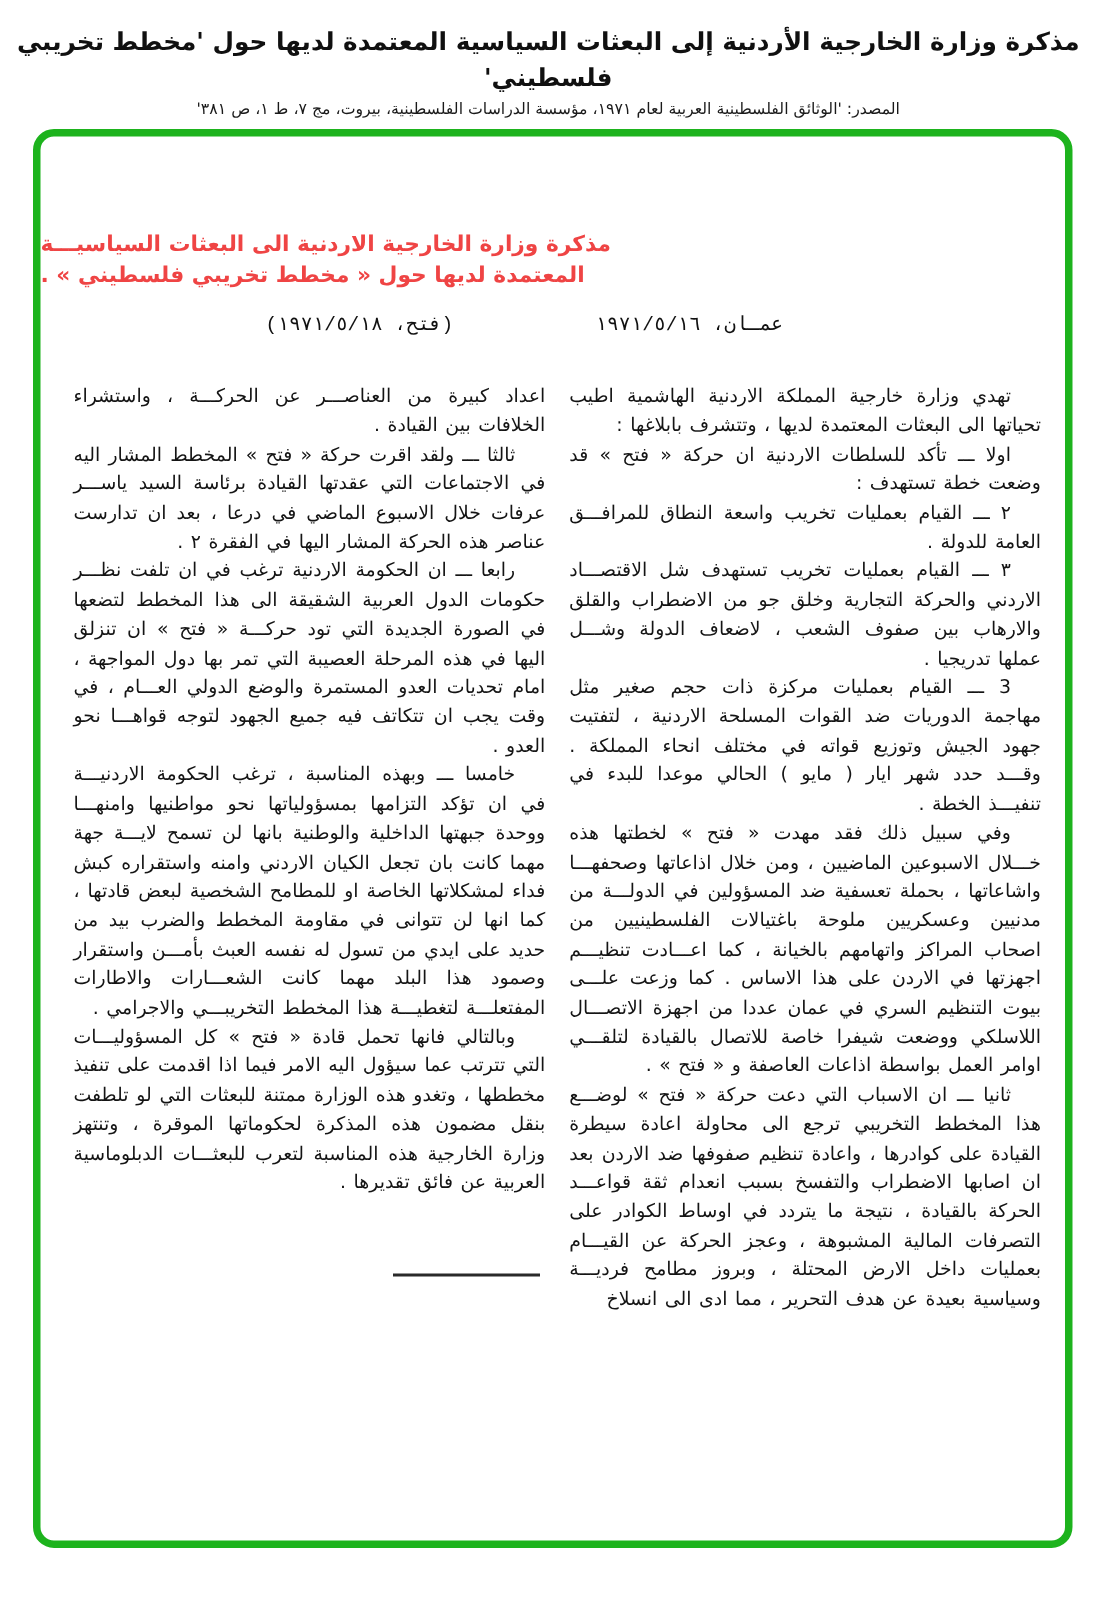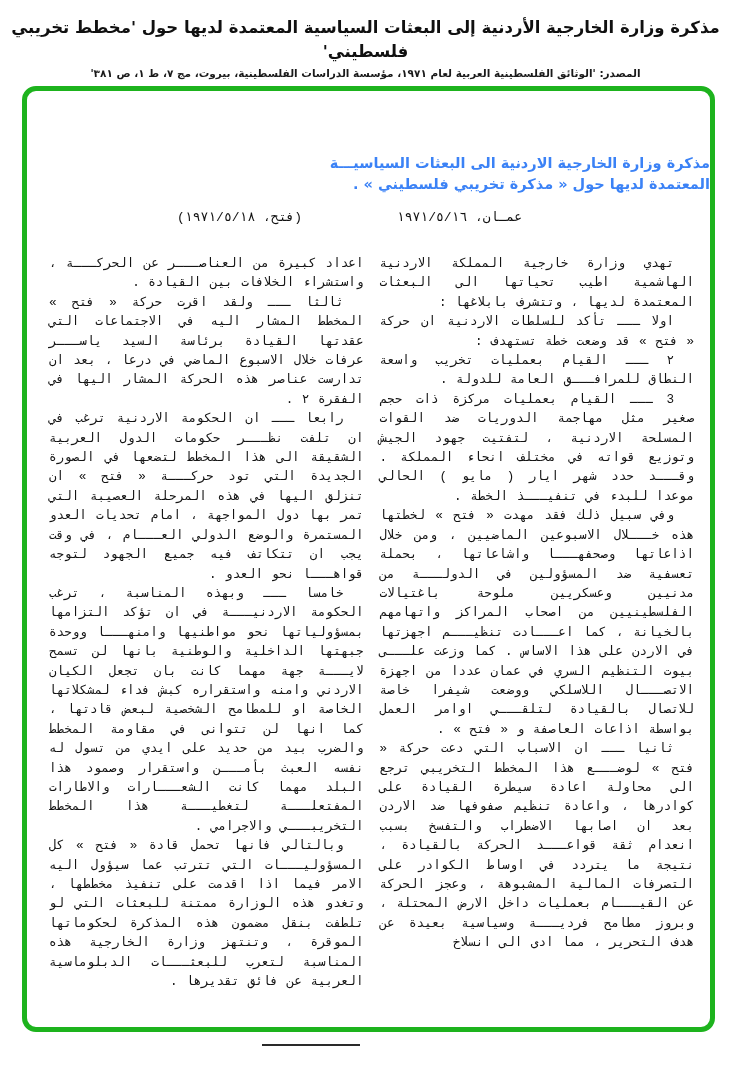--- a/index.html
+++ b/index.html
@@ -21,44 +21,44 @@
   }
   .page-header .hdr-title{
     font-size:16.5px;
     font-weight:bold;
     letter-spacing:0;
     line-height:24px;
     color:#101010;
   }
   .page-header .hdr-source{
     font-size:10.5px;
-    font-weight:bold;
+    font-weight:normal;
     line-height:18px;
     color:#1a1a1a;
   }
 
   
   .doc-frame{
     position:absolute;
     left:22px;top:86px;
     width:683px;height:936px;
     border:5px solid #1db31d;
     border-radius:14px;
     background:#ffffff;
     box-sizing:content-box;
   }
 
   .doc-title{
     direction:rtl;
-    text-align:right;
+    text-align:left;
     margin-top:62px;
     font-size:14.5px;
     font-weight:bold;
     line-height:21px;
-    color:#3b82f6;
+    color:#ef4444;
   }
 
   .date-row{
     direction:rtl;
     display:flex;
     justify-content:space-between;
     padding:14px 188px 0 150px;
     font-size:13px;
     color:#111;
   }
@@ -66,21 +66,20 @@
 
   .columns{
     direction:rtl;
     display:flex;
     gap:16px;
     padding:30px 16px 0 22px;
   }
   .col{
     flex:1 1 0;
     min-width:0;
-    font-family:Liberation Mono, monospace;
   }
   .para{
     margin:0;
     font-size:12.6px;
     line-height:19.4px;
     text-align:justify;
     color:#141414;
     word-spacing:1px;
   }
   .para.indent{text-indent:20px;}
@@ -100,33 +99,34 @@
 
   <div class="page-header">
     <div class="hdr-title">مذكرة وزارة الخارجية الأردنية إلى البعثات السياسية المعتمدة لديها حول 'مخطط تخريبي فلسطيني'</div>
     <div class="hdr-source">المصدر: 'الوثائق الفلسطينية العربية لعام ١٩٧١، مؤسسة الدراسات الفلسطينية، بيروت، مج ٧، ط ١، ص ٣٨١'</div>
   </div>
 
   <div class="doc-frame" style="border-color: rgb(29, 179, 29);">
 
     <div class="doc-title">
       <div>مذكرة وزارة الخارجية الاردنية الى البعثات السياسيـــة</div>
-      <div>المعتمدة لديها حول « مذكرة تخريبي فلسطيني » .</div>
+      <div>المعتمدة لديها حول « مخطط تخريبي فلسطيني » .</div>
     </div>
 
     <div class="date-row">
       <span class="date-item">عمـان، ١٩٧١/٥/١٦</span>
       <span class="date-item">(فتح، ١٩٧١/٥/١٨)</span>
     </div>
 
     <div class="columns">
       <div class="col" id="col-first">
           <p class="para indent">تهدي وزارة خارجية المملكة الاردنية الهاشمية اطيب تحياتها الى البعثات المعتمدة لديها ، وتتشرف بابلاغها :</p>
           <p class="para indent">اولا ـــ تأكد للسلطات الاردنية ان حركة « فتح » قد وضعت خطة تستهدف :</p>
           <p class="para indent">٢ ـــ القيام بعمليات تخريب واسعة النطاق للمرافـــق العامة للدولة .</p>
+          <p class="para indent">٣ ـــ القيام بعمليات تخريب تستهدف شل الاقتصـــاد الاردني والحركة التجارية وخلق جو من الاضطراب والقلق والارهاب بين صفوف الشعب ، لاضعاف الدولة وشـــل عملها تدريجيا .</p>
           <p class="para indent">3 ـــ القيام بعمليات مركزة ذات حجم صغير مثل مهاجمة الدوريات ضد القوات المسلحة الاردنية ، لتفتيت جهود الجيش وتوزيع قواته في مختلف انحاء المملكة . وقـــد حدد شهر ايار ( مايو ) الحالي موعدا للبدء في تنفيـــذ الخطة .</p>
           <p class="para indent">وفي سبيل ذلك فقد مهدت « فتح » لخطتها هذه خـــلال الاسبوعين الماضيين ، ومن خلال اذاعاتها وصحفهـــا واشاعاتها ، بحملة تعسفية ضد المسؤولين في الدولـــة من مدنيين وعسكريين ملوحة باغتيالات الفلسطينيين من اصحاب المراكز واتهامهم بالخيانة ، كما اعـــادت تنظيـــم اجهزتها في الاردن على هذا الاساس . كما وزعت علـــى بيوت التنظيم السري في عمان عددا من اجهزة الاتصـــال اللاسلكي ووضعت شيفرا خاصة للاتصال بالقيادة لتلقـــي اوامر العمل بواسطة اذاعات العاصفة و « فتح » .</p>
           <p class="para indent">ثانيا ـــ ان الاسباب التي دعت حركة « فتح » لوضـــع هذا المخطط التخريبي ترجع الى محاولة اعادة سيطرة القيادة على كوادرها ، واعادة تنظيم صفوفها ضد الاردن بعد ان اصابها الاضطراب والتفسخ بسبب انعدام ثقة قواعـــد الحركة بالقيادة ، نتيجة ما يتردد في اوساط الكوادر على التصرفات المالية المشبوهة ، وعجز الحركة عن القيـــام بعمليات داخل الارض المحتلة ، وبروز مطامح فرديـــة وسياسية بعيدة عن هدف التحرير ، مما ادى الى انسلاخ</p>
         </div>
       <div class="col" id="col-second">
 
       <p class="para">اعداد كبيرة من العناصـــر عن الحركـــة ، واستشراء الخلافات بين القيادة .</p>
           <p class="para indent">ثالثا ـــ ولقد اقرت حركة « فتح » المخطط المشار اليه في الاجتماعات التي عقدتها القيادة برئاسة السيد ياســـر عرفات خلال الاسبوع الماضي في درعا ، بعد ان تدارست عناصر هذه الحركة المشار اليها في الفقرة ٢ .</p>
           <p class="para indent">رابعا ـــ ان الحكومة الاردنية ترغب في ان تلفت نظـــر حكومات الدول العربية الشقيقة الى هذا المخطط لتضعها في الصورة الجديدة التي تود حركـــة « فتح » ان تنزلق اليها في هذه المرحلة العصيبة التي تمر بها دول المواجهة ، امام تحديات العدو المستمرة والوضع الدولي العـــام ، في وقت يجب ان تتكاتف فيه جميع الجهود لتوجه قواهـــا نحو العدو .</p>
           <p class="para indent">خامسا ـــ وبهذه المناسبة ، ترغب الحكومة الاردنيـــة في ان تؤكد التزامها بمسؤولياتها نحو مواطنيها وامنهـــا ووحدة جبهتها الداخلية والوطنية بانها لن تسمح لايـــة جهة مهما كانت بان تجعل الكيان الاردني وامنه واستقراره كبش فداء لمشكلاتها الخاصة او للمطامح الشخصية لبعض قادتها ، كما انها لن تتوانى في مقاومة المخطط والضرب بيد من حديد على ايدي من تسول له نفسه العبث بأمـــن واستقرار وصمود هذا البلد مهما كانت الشعـــارات والاطارات المفتعلـــة لتغطيـــة هذا المخطط التخريبـــي والاجرامي .</p>

